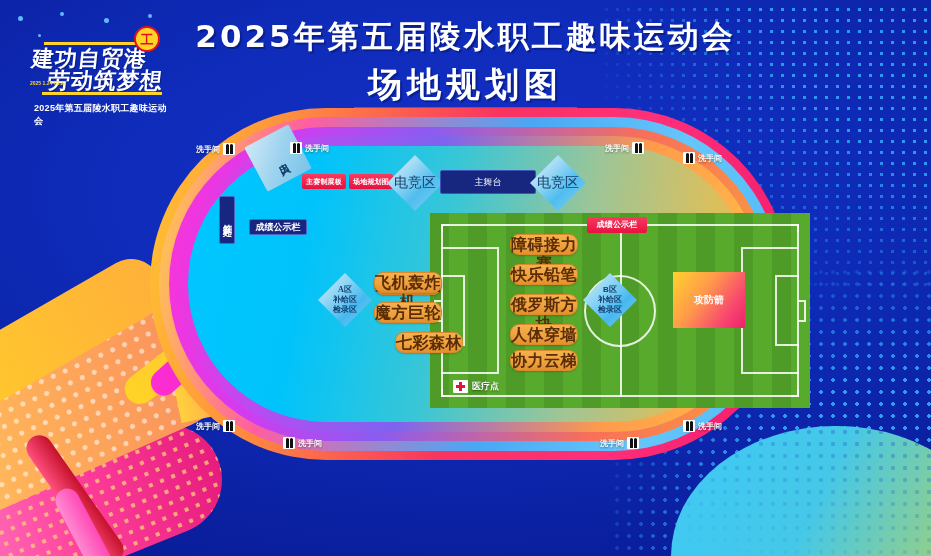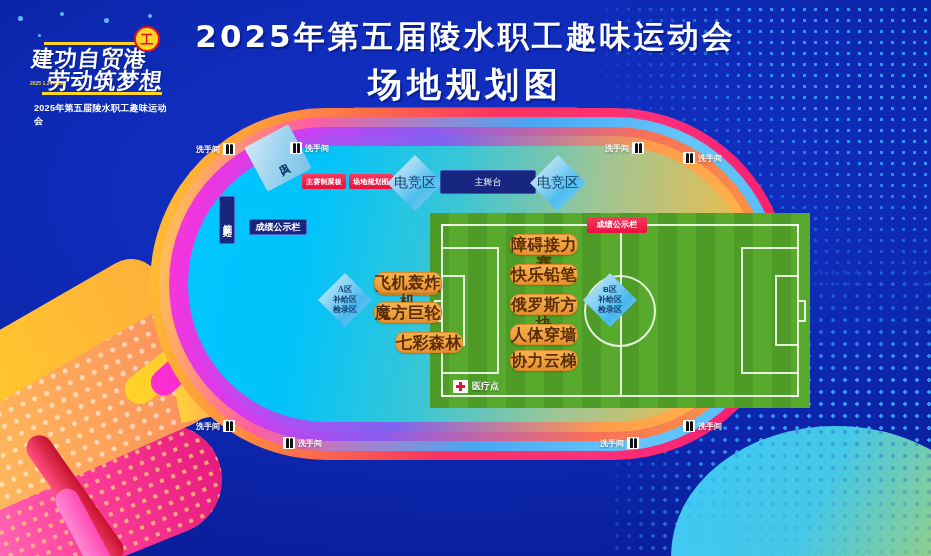--- a/index.html
+++ b/index.html
@@ -400,20 +400,23 @@
   <div class="chip" style="left:374px; top:272px;">飞机轰炸机</div>
   <div class="chip" style="left:374px; top:302px;">魔方巨轮</div>
   <div class="chip" style="left:374px; top:332px;margin-left:21px;">七彩森林</div>
 
   <div class="chip" style="left:510px; top:234px;">障碍接力赛</div>
   <div class="chip" style="left:510px; top:264px;">快乐铅笔</div>
   <div class="chip" style="left:510px; top:294px;">俄罗斯方块</div>
   <div class="chip" style="left:510px; top:324px;">人体穿墙</div>
   <div class="chip" style="left:510px; top:350px;">协力云梯</div>
 
+  <div class="archery" style="left:673px; top:272px;">
+    <span>攻防箭</span>
+  </div>
 
   <div class="medical" style="left:453px; top:380px;">
     <div class="med-icon">
       <div class="med-plus"></div>
     </div>
     <span class="med-label">医疗点</span>
   </div>
 
   <div class="wc" style="left:196px; top:143px;">
     <span class="wc-lbl">洗手间</span>

